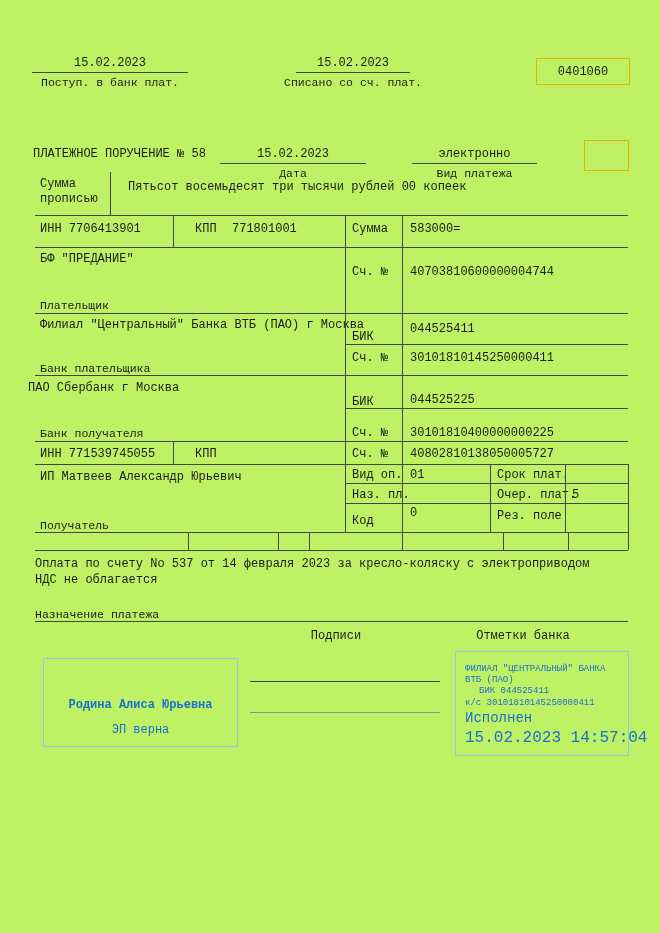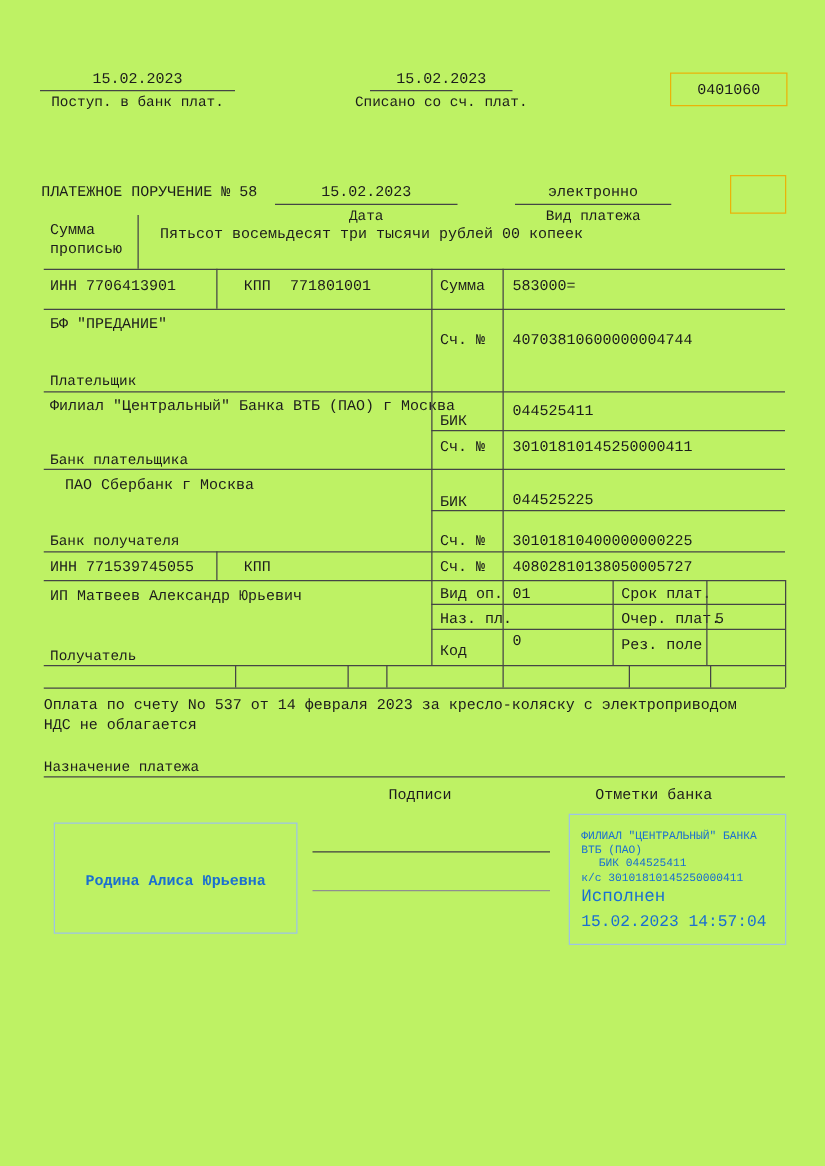--- a/index.html
+++ b/index.html
@@ -64,21 +64,21 @@
 
   <div class="t" style="left:40px;top:318px">Филиал "Центральный" Банка ВТБ (ПАО) г Москва</div>
   <div class="t" style="left:410px;top:322px">044525411</div>
   <div class="t" style="left:352px;top:330px">БИК</div>
   <div class="hl" style="left:345px;top:344px;width:283px"></div>
   <div class="t" style="left:352px;top:351px">Сч. №</div>
   <div class="t" style="left:410px;top:351px">30101810145250000411</div>
   <div class="t sm" style="left:40px;top:362px">Банк плательщика</div>
   <div class="hl" style="left:35px;top:375px;width:593px"></div>
 
-  <div class="t" style="left:52px;top:381px">ПАО Сбербанк г Москва</div>
+  <div class="t" style="left:28px;top:381px">ПАО Сбербанк г Москва</div>
   <div class="t" style="left:410px;top:393px">044525225</div>
   <div class="t" style="left:352px;top:395px">БИК</div>
   <div class="hl" style="left:345px;top:408px;width:283px"></div>
   <div class="t" style="left:352px;top:426px">Сч. №</div>
   <div class="t" style="left:410px;top:426px">30101810400000000225</div>
   <div class="t sm" style="left:40px;top:427px">Банк получателя</div>
   <div class="hl" style="left:35px;top:441px;width:593px"></div>
 
   <div class="t" style="left:40px;top:447px">ИНН 771539745055</div>
   <div class="t" style="left:195px;top:447px">КПП</div>
@@ -118,27 +118,28 @@
   <div class="t" style="left:35px;top:557px">Оплата по счету No 537 от 14 февраля 2023 за кресло-коляску с электроприводом</div>
   <div class="t" style="left:35px;top:573px">НДС не облагается</div>
   <div class="t sm" style="left:35px;top:608px">Назначение платежа</div>
   <div class="hl" style="left:35px;top:621px;width:593px"></div>
 
   <div class="t ctr" style="left:296px;top:629px;width:80px">Подписи</div>
   <div class="t ctr" style="left:463px;top:629px;width:120px">Отметки банка</div>
 
   <div class="stampbox" style="left:43px;top:658px;width:195px;height:89px">
     <div class="t ctr blue b" style="left:0;top:39px;width:193px">Родина Алиса Юрьевна</div>
+    <div class="t ctr blue" style="left:0;top:64px;width:193px">ЭП верна</div>
   </div>
 
   <div class="hl" style="left:250px;top:681px;width:190px;background:#3f3f3f"></div>
   <div class="hl" style="left:250px;top:712px;width:190px;background:#8f8f8f"></div>
 
   <div class="stampbox" style="left:455px;top:651px;width:174px;height:105px">
     <div class="t tiny blue" style="left:9px;top:12px">ФИЛИАЛ "ЦЕНТРАЛЬНЫЙ" БАНКА</div>
     <div class="t tiny blue" style="left:9px;top:23px">ВТБ (ПАО)</div>
     <div class="t tiny blue" style="left:23px;top:34px">БИК 044525411</div>
     <div class="t tiny blue" style="left:9px;top:46px">к/с 30101810145250000411</div>
     <div class="t blue" style="left:9px;top:59px;font-size:14px">Исполнен</div>
-    <div class="t blue" style="left:9px;top:79px;font-size:13px">15.02.2023 14:57:04</div>
+    <div class="t blue" style="left:9px;top:79px;font-size:16px">15.02.2023 14:57:04</div>
   </div>
 
 </div>
 
 </body></html>

